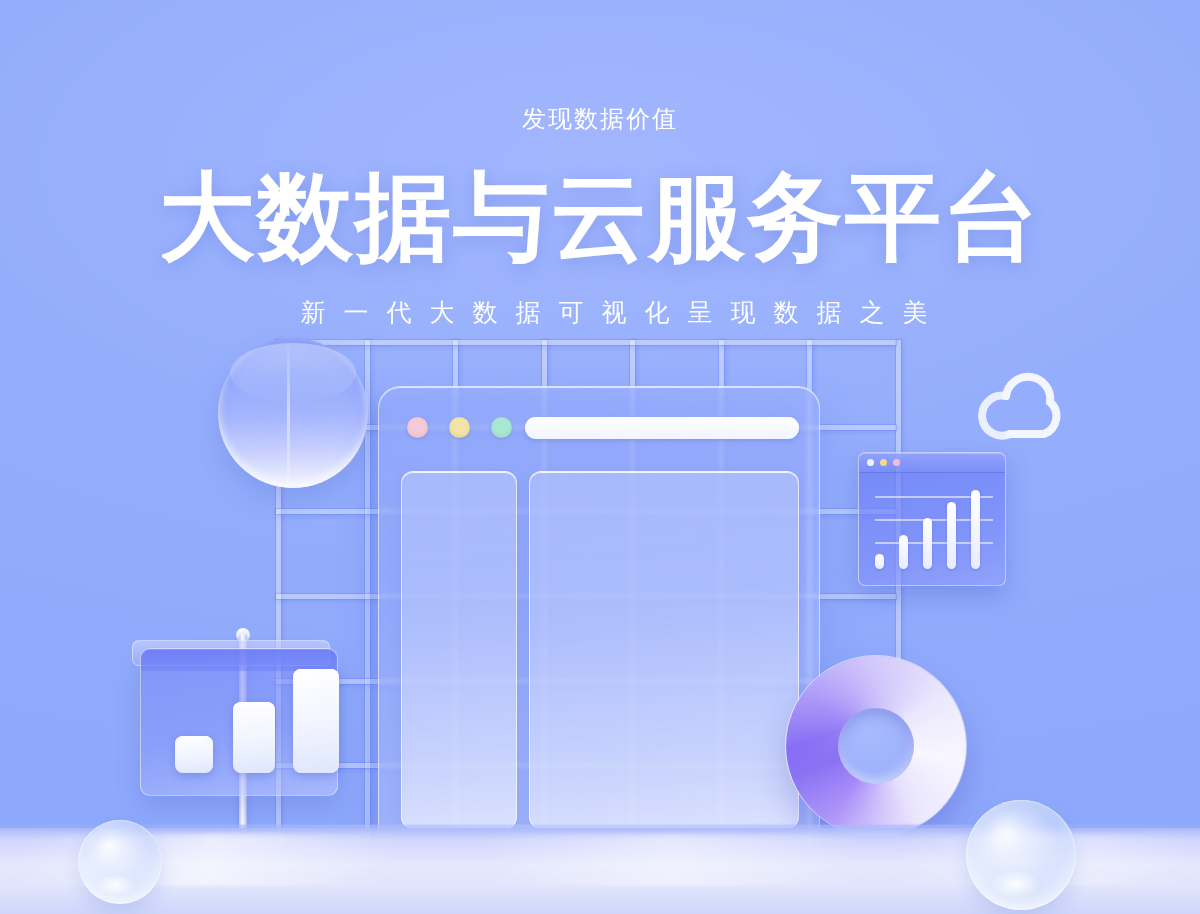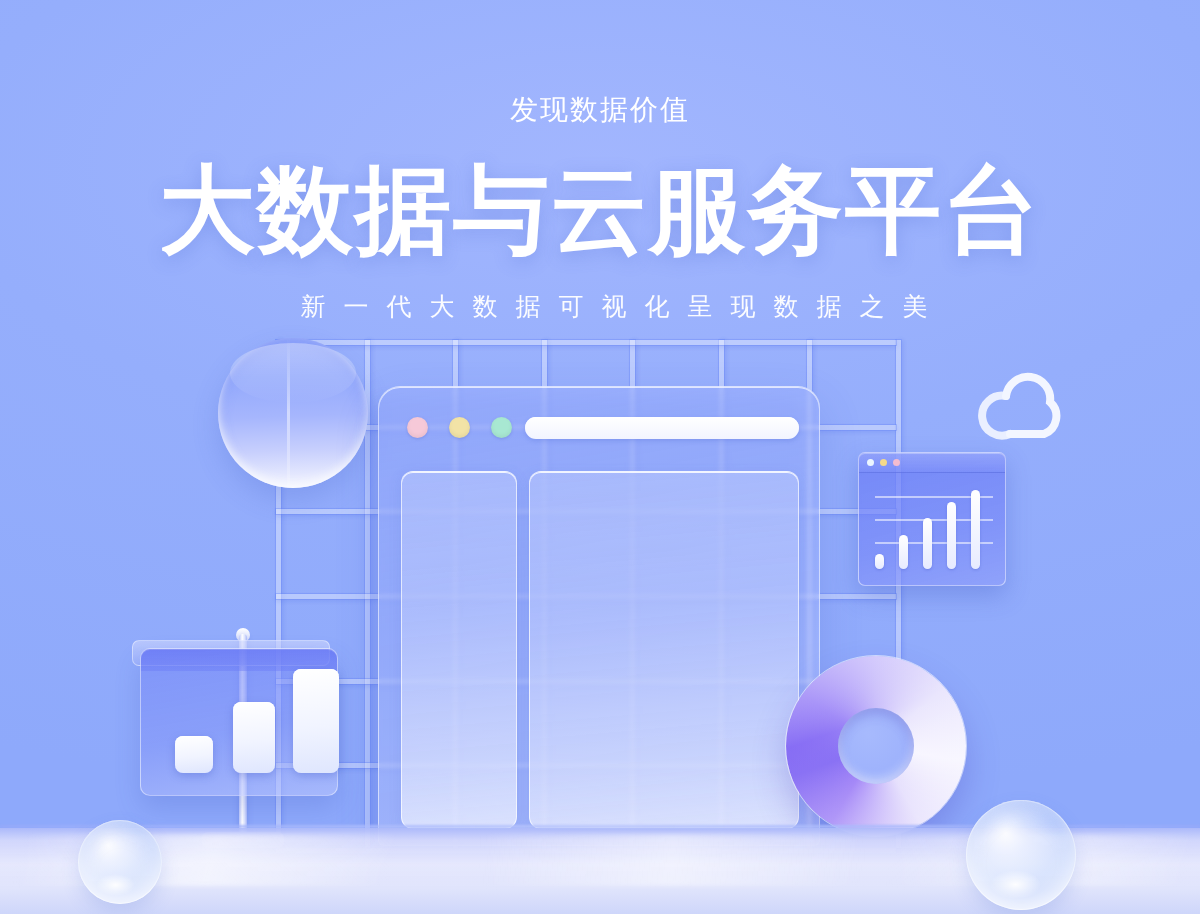--- a/index.html
+++ b/index.html
@@ -202,22 +202,22 @@
   .sphere:after{
     content:"";position:absolute;left:22%;bottom:10%;width:46%;height:26%;border-radius:50%;
     background:radial-gradient(ellipse at center, rgba(255,255,255,.95), rgba(255,255,255,0) 70%);
   }
   .sphere.s1{left:78px;top:820px;width:84px;height:84px;}
   .sphere.s2{left:966px;top:800px;width:110px;height:110px;}
 
   
   .copy{position:absolute;left:0;right:0;top:0;text-align:center;z-index:30;}
   .eyebrow{
-    margin:0;padding-top:94px;
-    font-size:28px;line-height:1.15;font-weight:400;color:#ffffff;
+    margin:11px;padding-top:94px;
+    font-size:24px;line-height:1.15;font-weight:400;color:#ffffff;
     letter-spacing:2px;
   }
   .headline{
     margin:16px;padding-top:18px;
     font-size:96px;line-height:1.05;font-weight:700;color:#ffffff;
     letter-spacing:2px;
     text-shadow:0 4px 18px rgba(70,96,205,.28);
   }
   .tagline{
     margin:0;padding-top:14px;

